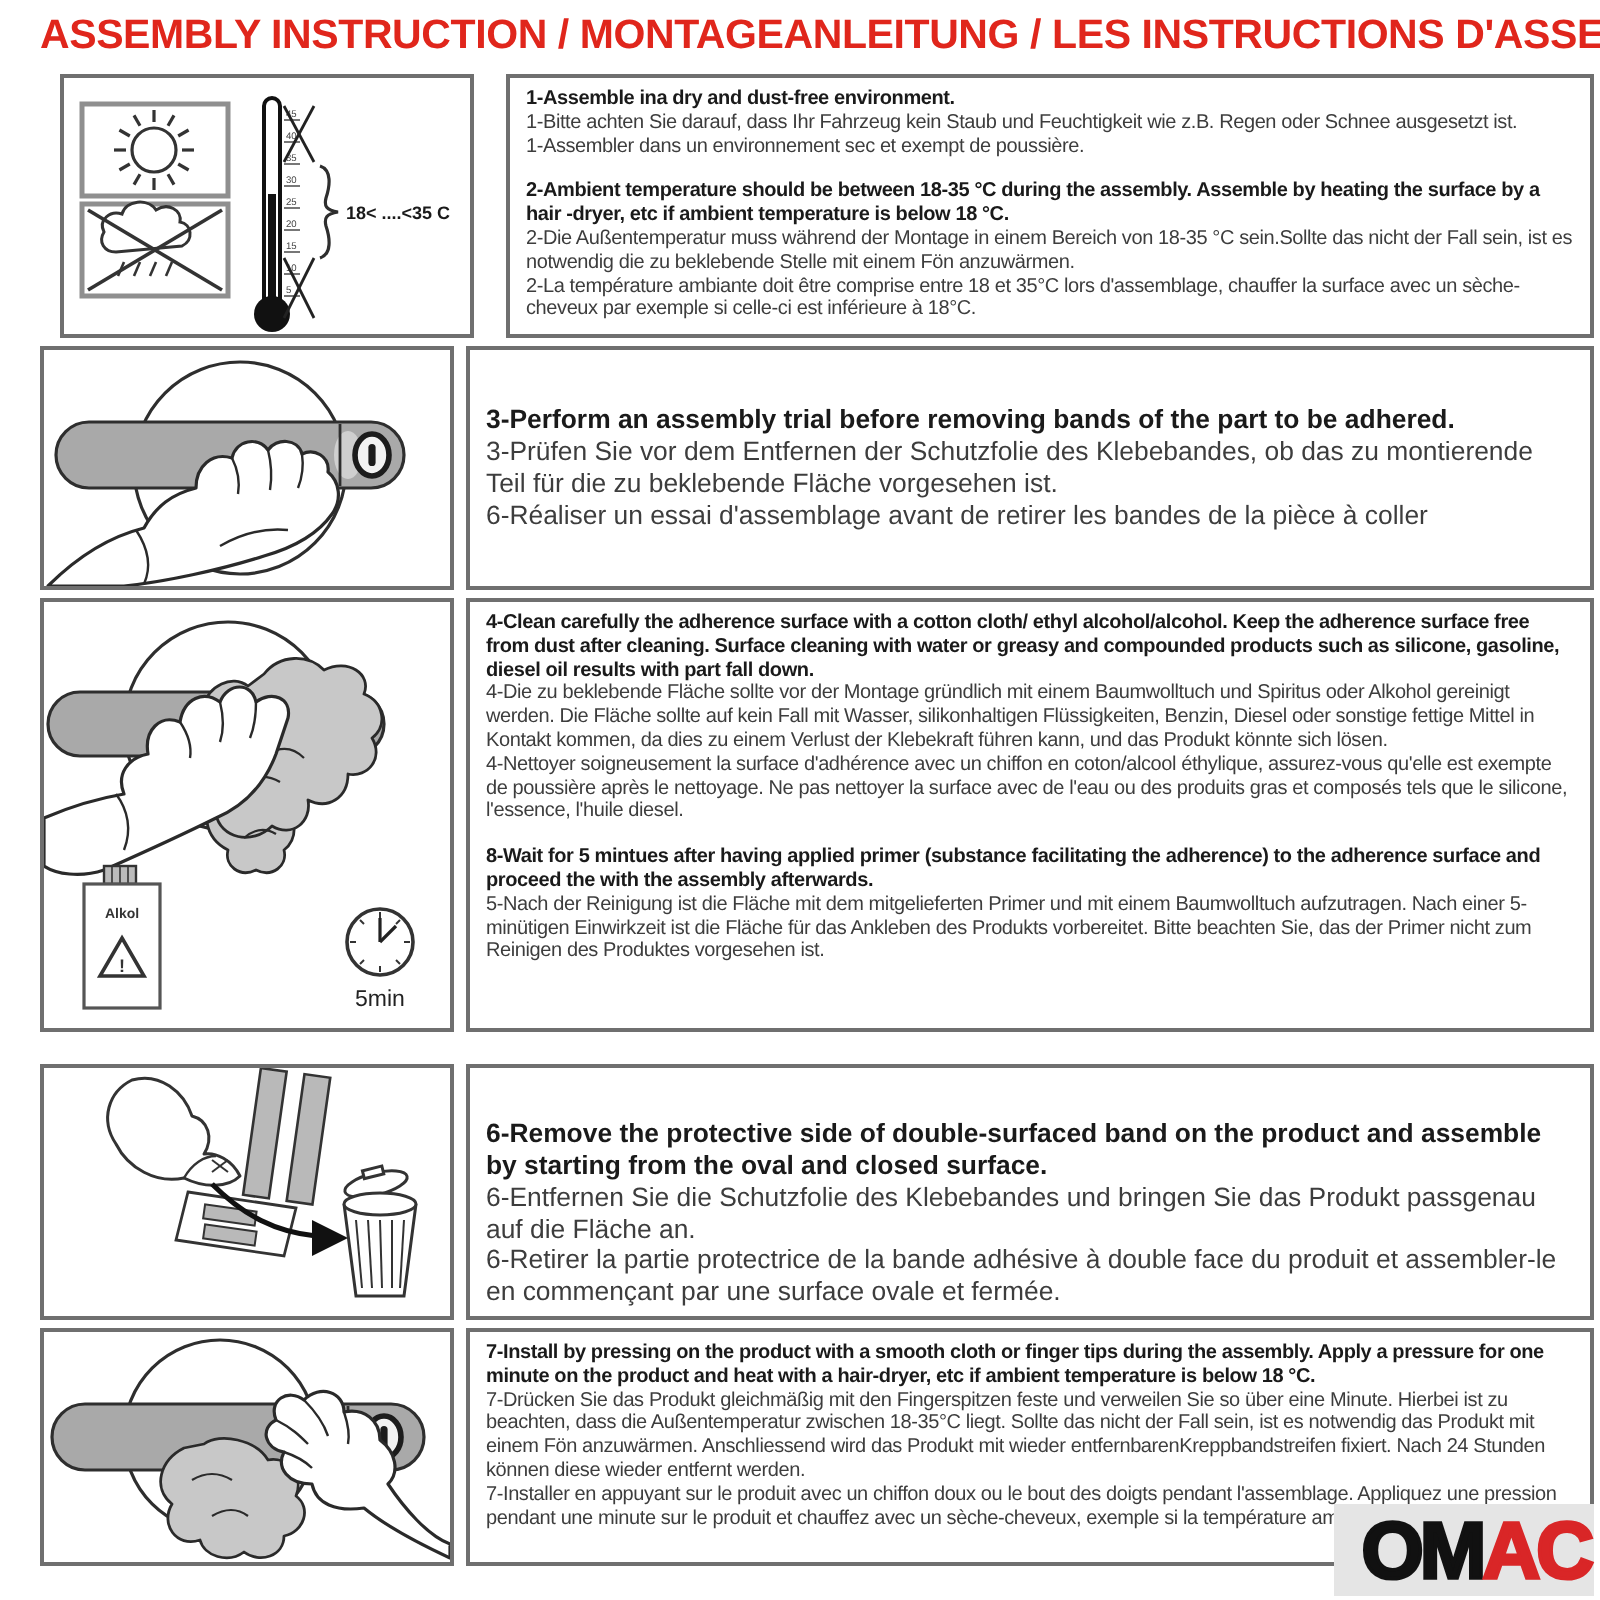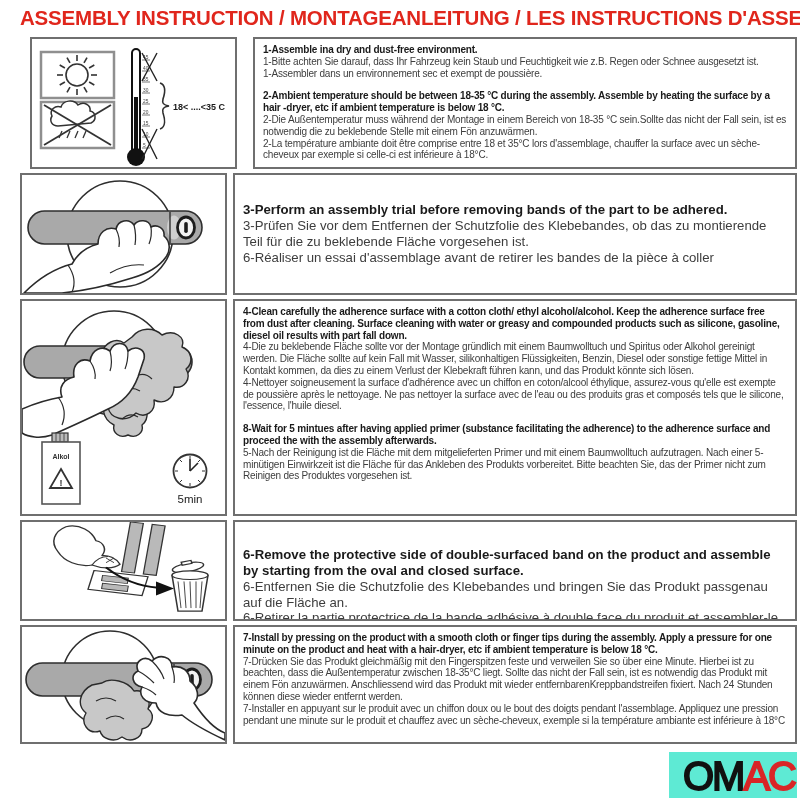--- a/index.html
+++ b/index.html
@@ -12,32 +12,32 @@
     margin:2px 0 7px;text-align:center;color:#E0261C;
     font-size:20.5px;font-weight:800;letter-spacing:-0.2px;white-space:nowrap;
   }
   .row{display:flex;gap:6px;margin-bottom:4px;}
   .illus{flex:0 0 207px;border:2px solid #6F6F6F;background:#fff;box-sizing:border-box;}
   .illus svg{width:100%;height:100%;display:block;}
   .textbox{flex:1;border:2px solid #6F6F6F;background:#fff;box-sizing:border-box;padding:5px 8px;overflow:hidden;}
   .r1 .illus,.r1 .textbox{height:132px;margin-left:10px;}
   .r2 .illus,.r2 .textbox{height:122px;}
   .r3 .illus,.r3 .textbox{height:217px;}
-  .r4 .illus,.r4 .textbox{height:101px;}
+  .r4 .illus,.r4 .textbox{height:128px;margin-top:12px;}
   .r5 .illus,.r5 .textbox{height:119px;}
   .r2 .textbox{padding-top:27px;}
   .r4 .textbox{padding-top:25px;}
   .small{font-size:10px;line-height:1.18;letter-spacing:-0.2px;}
   .big{font-size:13.2px;line-height:1.2;}
   p{margin:0;}
   p.b{font-weight:bold;color:#1a1a1a;}
   .gap{height:11px;}
   .logo{
-    position:absolute;right:3px;bottom:2px;background:#5eead4;padding:4px 2px 2px 14px;
-    font-weight:normal;font-size:40px;line-height:1;letter-spacing:-2px;white-space:nowrap;
+    position:absolute;right:3px;bottom:2px;background:#e5e5e5;padding:4px 2px 2px 14px;
+    font-weight:bold;font-size:40px;line-height:1;letter-spacing:-2px;white-space:nowrap;
   }
   .logo .bk{color:#111111;-webkit-text-stroke:1.8px #111111;}
   .logo .rd{color:#D92627;-webkit-text-stroke:1.8px #D92627;}
   .ln{stroke:#2e2e2e;fill:none;}
 </style>
 </head>
 <body>
 
 <div class="page">
 

